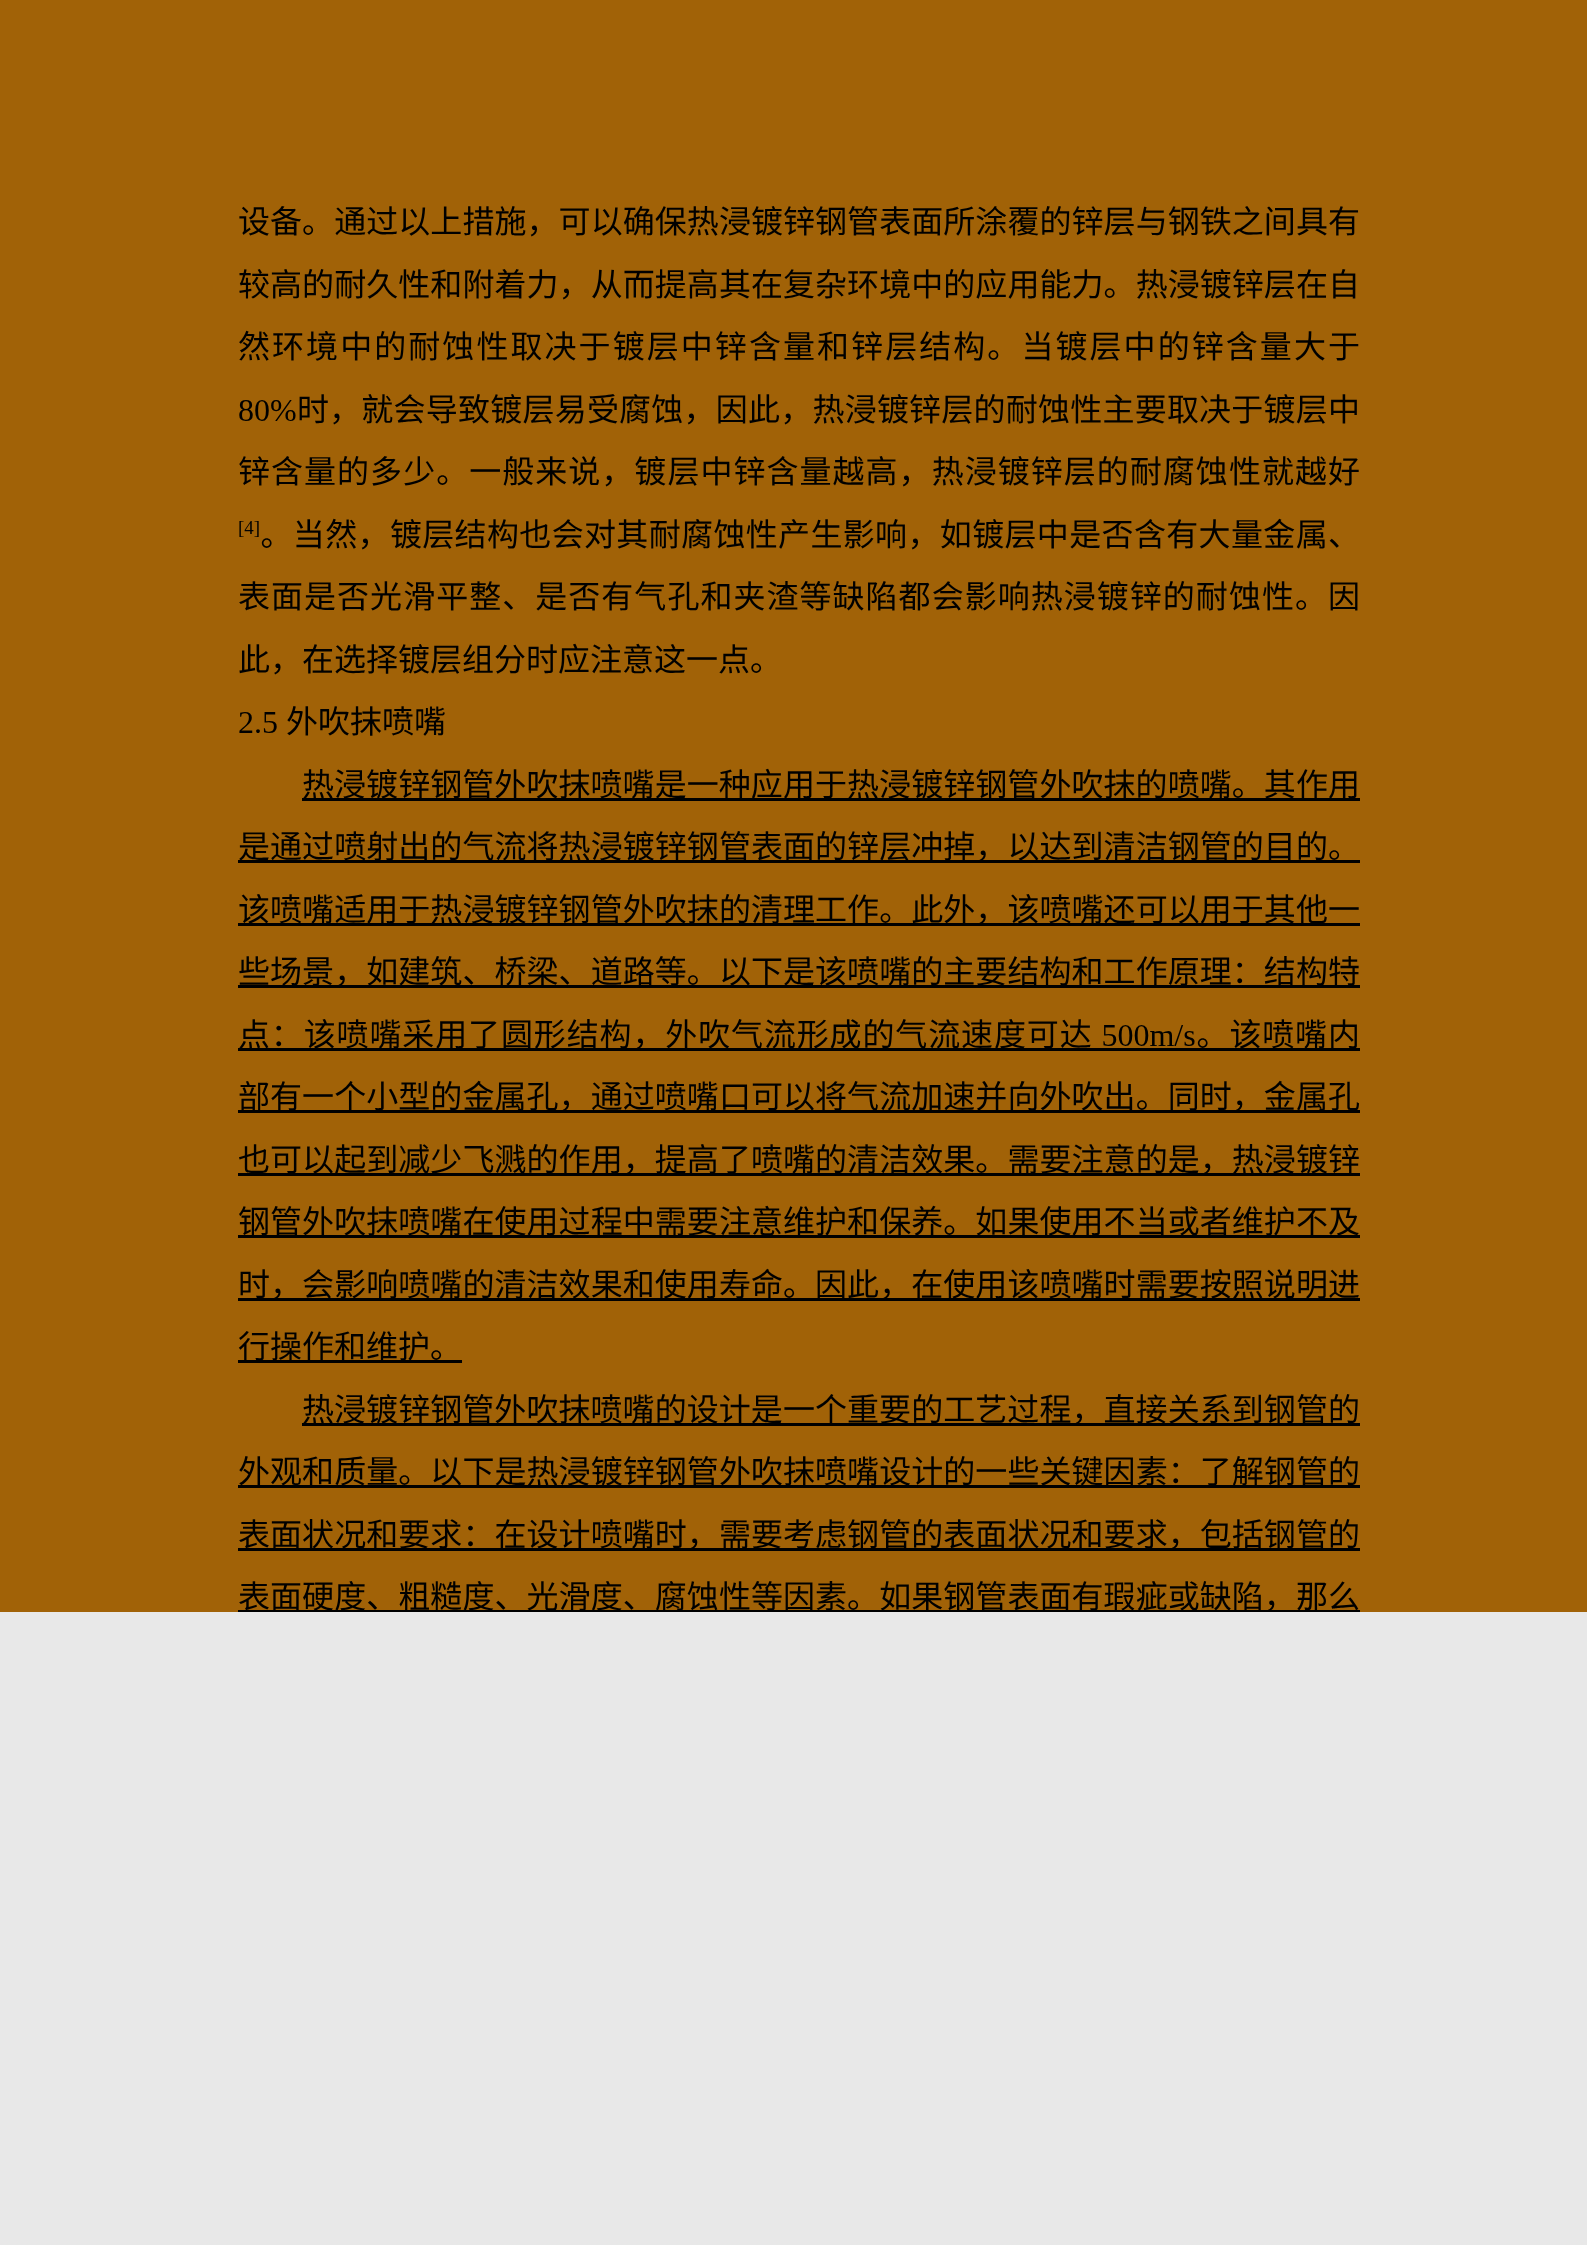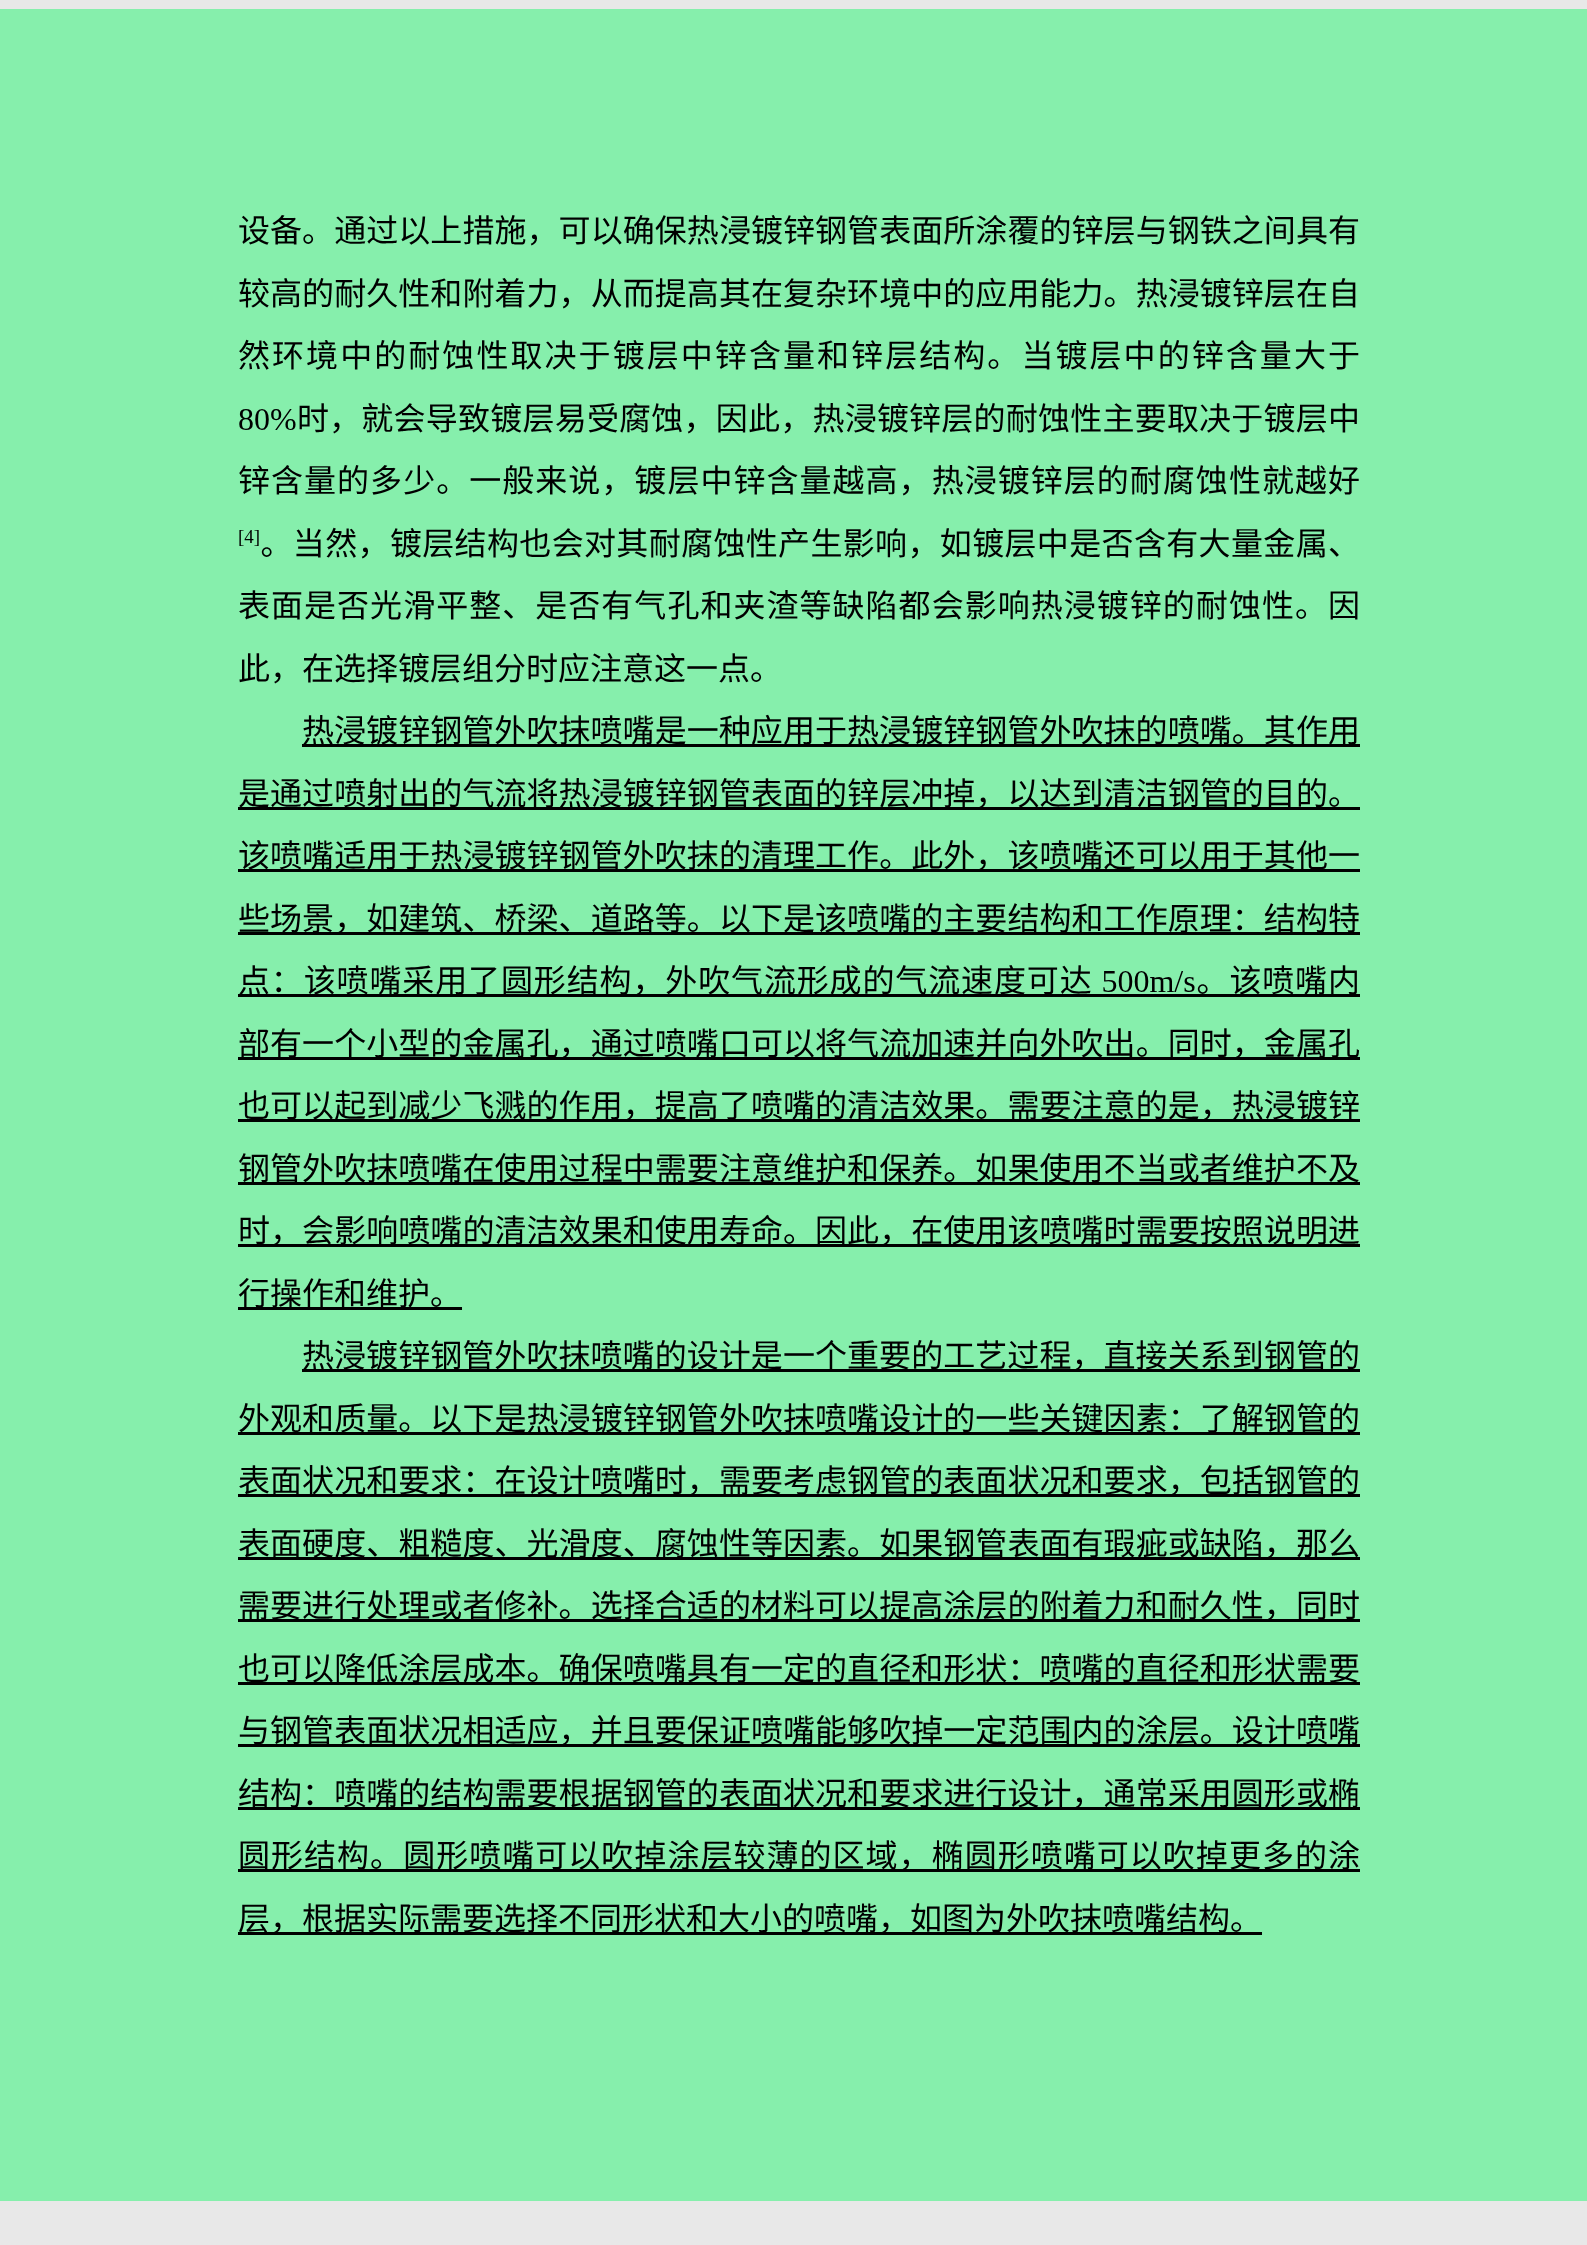--- a/index.html
+++ b/index.html
@@ -3,23 +3,23 @@
 <meta charset="utf-8">
 <style>
   html, body {
     margin: 0;
     padding: 0;
     background: #e8e8e8;
   }
   .page {
     position: relative;
     width: 1587px;
-    height: 2192px;
-    margin: 9px auto;
-    background: #86efac;
+    height: 1612px;
+    margin: 0 auto;
+    background: #a16207;
     overflow: hidden;
   }
   .content {
     position: absolute;
     left: 238px;
     top: 191px;
     width: 1122px;
     font-family: "Liberation Serif", "DejaVu Serif", serif;
     font-size: 32px;
     line-height: 62.5px;
@@ -51,19 +51,20 @@
   }
 </style>
 </head>
 <body>
 
 <div class="page">
   <div class="content">
 
     <p class="para"><span>设备。通过以上措施，可以确保热浸镀锌钢管表面所涂覆的锌层与钢铁之间具有较高的耐久性和附着力，从而提高其在复杂环境中的应用能力。热浸镀锌层在自然环境中的耐蚀性取决于镀层中锌含量和锌层结构。当镀层中的锌含量大于 80%时，就会导致镀层易受腐蚀，因此，热浸镀锌层的耐蚀性主要取决于镀层中锌含量的多少。一般来说，镀层中锌含量越高，热浸镀锌层的耐腐蚀性就越好</span><sup class="cite">[4]</sup><span>。当然，镀层结构也会对其耐腐蚀性产生影响，如镀层中是否含有大量金属、表面是否光滑平整、是否有气孔和夹渣等缺陷都会影响热浸镀锌的耐蚀性。因此，在选择镀层组分时应注意这一点。</span></p>
 
+    <h2 class="heading">2.5 外吹抹喷嘴</h2>
 
     <p class="para indent">热浸镀锌钢管外吹抹喷嘴是一种应用于热浸镀锌钢管外吹抹的喷嘴。其作用是通过喷射出的气流将热浸镀锌钢管表面的锌层冲掉，以达到清洁钢管的目的。该喷嘴适用于热浸镀锌钢管外吹抹的清理工作。此外，该喷嘴还可以用于其他一些场景，如建筑、桥梁、道路等。以下是该喷嘴的主要结构和工作原理：结构特点：该喷嘴采用了圆形结构，外吹气流形成的气流速度可达 500m/s。该喷嘴内部有一个小型的金属孔，通过喷嘴口可以将气流加速并向外吹出。同时，金属孔也可以起到减少飞溅的作用，提高了喷嘴的清洁效果。需要注意的是，热浸镀锌钢管外吹抹喷嘴在使用过程中需要注意维护和保养。如果使用不当或者维护不及时，会影响喷嘴的清洁效果和使用寿命。因此，在使用该喷嘴时需要按照说明进行操作和维护。</p>
 
     <p class="para indent">热浸镀锌钢管外吹抹喷嘴的设计是一个重要的工艺过程，直接关系到钢管的外观和质量。以下是热浸镀锌钢管外吹抹喷嘴设计的一些关键因素：了解钢管的表面状况和要求：在设计喷嘴时，需要考虑钢管的表面状况和要求，包括钢管的表面硬度、粗糙度、光滑度、腐蚀性等因素。如果钢管表面有瑕疵或缺陷，那么需要进行处理或者修补。选择合适的材料可以提高涂层的附着力和耐久性，同时也可以降低涂层成本。确保喷嘴具有一定的直径和形状：喷嘴的直径和形状需要与钢管表面状况相适应，并且要保证喷嘴能够吹掉一定范围内的涂层。设计喷嘴结构：喷嘴的结构需要根据钢管的表面状况和要求进行设计，通常采用圆形或椭圆形结构。圆形喷嘴可以吹掉涂层较薄的区域，椭圆形喷嘴可以吹掉更多的涂层，根据实际需要选择不同形状和大小的喷嘴，如图为外吹抹喷嘴结构。</p>
 
   </div>
 </div>
 
 </body></html>

